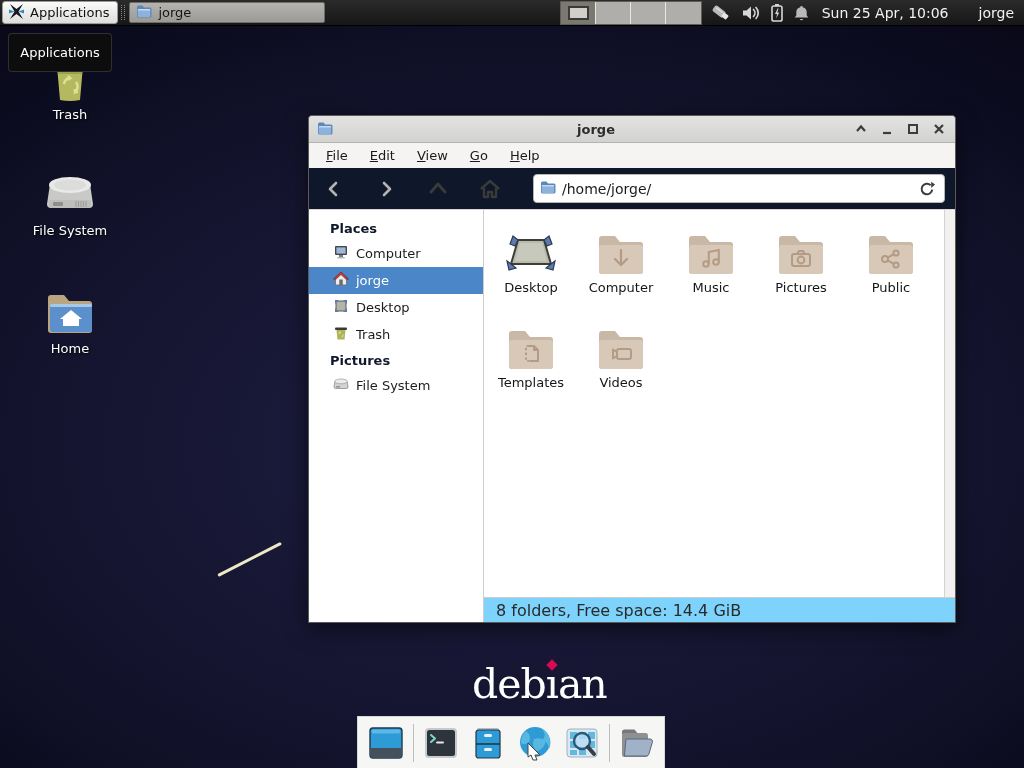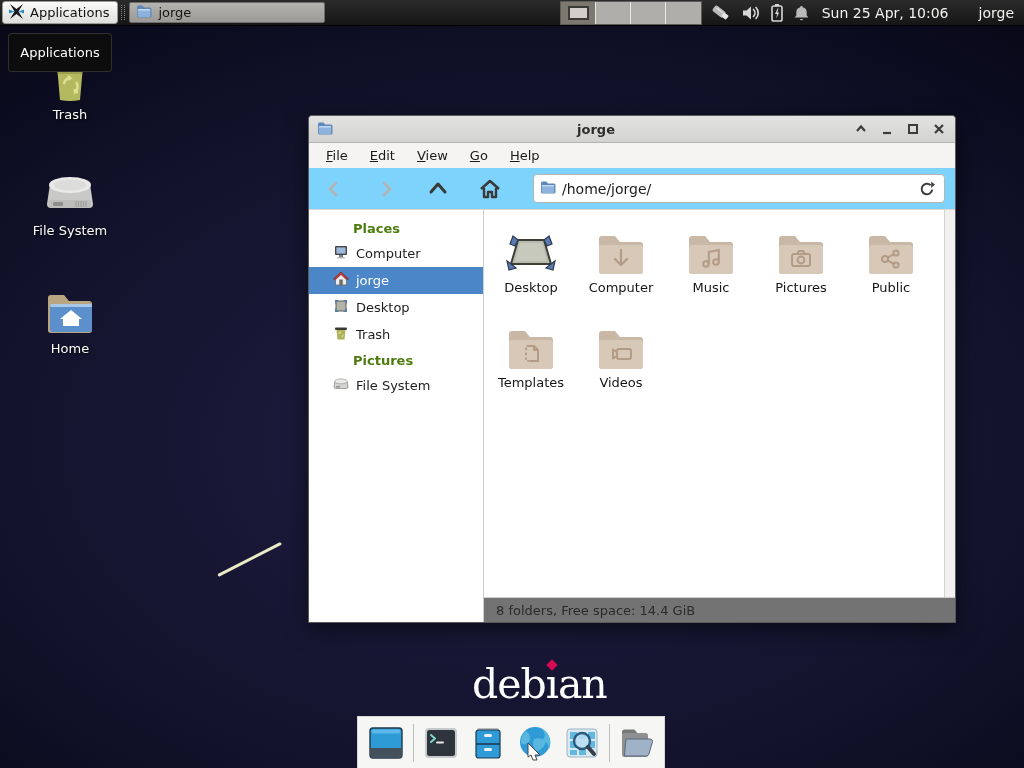--- a/index.html
+++ b/index.html
@@ -99,55 +99,55 @@
   .titlebar .t-title { flex:1; text-align:center; font-weight:bold; color:#2c2c2c; font-size:13px; }
   .win-ctrls { display:flex; align-items:center; gap:10px; }
   .win-ctrls .wbtn { width:16px; height:16px; display:flex; align-items:center; justify-content:center; }
   .menubar {
     height:25px; background:#f5f4f2; display:flex; align-items:center;
     padding-left:10px; gap:8px; flex:0 0 25px;
   }
   .menu-item { display:inline-block; padding:3px 7px; color:#1a1a1a; font-size:13px; }
   .menu-item::first-letter { text-decoration:underline; }
   .toolbar {
-    height:41px; background:#7dd3fc; display:flex; align-items:center;
+    height:41px; background:#0f172a; display:flex; align-items:center;
     padding:0 10px; gap:22px; flex:0 0 41px;
   }
   .tool-btn { width:30px; height:28px; display:flex; align-items:center; justify-content:center; border-radius:3px; }
   .path-entry {
     flex:1; height:29px; margin-left:6px; background:#fff;
     border:1px solid #b5b5b3; border-radius:4px;
     display:flex; align-items:center; padding:0 6px; gap:6px;
   }
   .path-text { flex:1; font-size:14px; color:#1b1b1b; }
   .reload-btn { width:22px; height:22px; display:flex; align-items:center; justify-content:center; }
   .content { flex:1; display:flex; min-height:0; border-top:1px solid #d8d7d5; }
   
   .sidebar {
     width:175px; background:#fff; border-right:1px solid #cfcecb;
     padding-top:6px; flex:0 0 175px;
   }
-  .side-header { font-weight:bold; color:#4d7c0f; padding:5px 10px 4px 8px; font-size:13px;margin-left:36px; }
+  .side-header { font-weight:bold; color:#0f172a; padding:5px 10px 4px 21px; font-size:13px; }
   .side-item { display:flex; align-items:center; gap:7px; padding:4px 8px 4px 24px; color:#1d1d1d; font-size:13px; }
   .side-item svg { flex:0 0 auto; }
   .side-item.selected { background:#4a86c8; color:#fff; }
   
   .main-col { flex:1; display:flex; flex-direction:column; min-width:0; }
   .file-area { flex:1; background:#fff; display:flex; min-height:0; }
   .file-grid {
     flex:1; padding:12px 0 0 2px;
     display:grid; grid-template-columns:repeat(5,90px); grid-auto-rows:95px;
   }
   .file-item { display:flex; flex-direction:column; align-items:center; padding-top:4px; }
   .file-item .f-ic { height:48px; display:flex; align-items:flex-end; }
   .file-item .f-lbl { margin-top:6px; font-size:13px; color:#161616; }
   .scroll-gutter { width:11px; background:#f2f1ef; border-left:1px solid #d3d2d0; }
   .statusbar {
-    height:25px; background:#737373; border-top:1px solid #cfcecb;
-    display:flex; align-items:center; padding-left:12px; font-size:13px; color:#2a2a2a;
+    height:25px; background:#7dd3fc; border-top:1px solid #cfcecb;
+    display:flex; align-items:center; padding-left:12px; font-size:16px; color:#2a2a2a;
     flex:0 0 25px;
   }
   
   #dock {
     position:absolute; left:357px; top:716px; width:308px; height:52px;
     background:#f6f6f4; border:1px solid #d8d8d6; border-bottom:none;
     display:flex; align-items:center; justify-content:center; gap:7px; z-index:30;
   }
   .dock-sep { width:1px; height:38px; background:#bdbdbb; }
   .dock-ic { width:40px; height:40px; display:flex; align-items:center; justify-content:center; }

